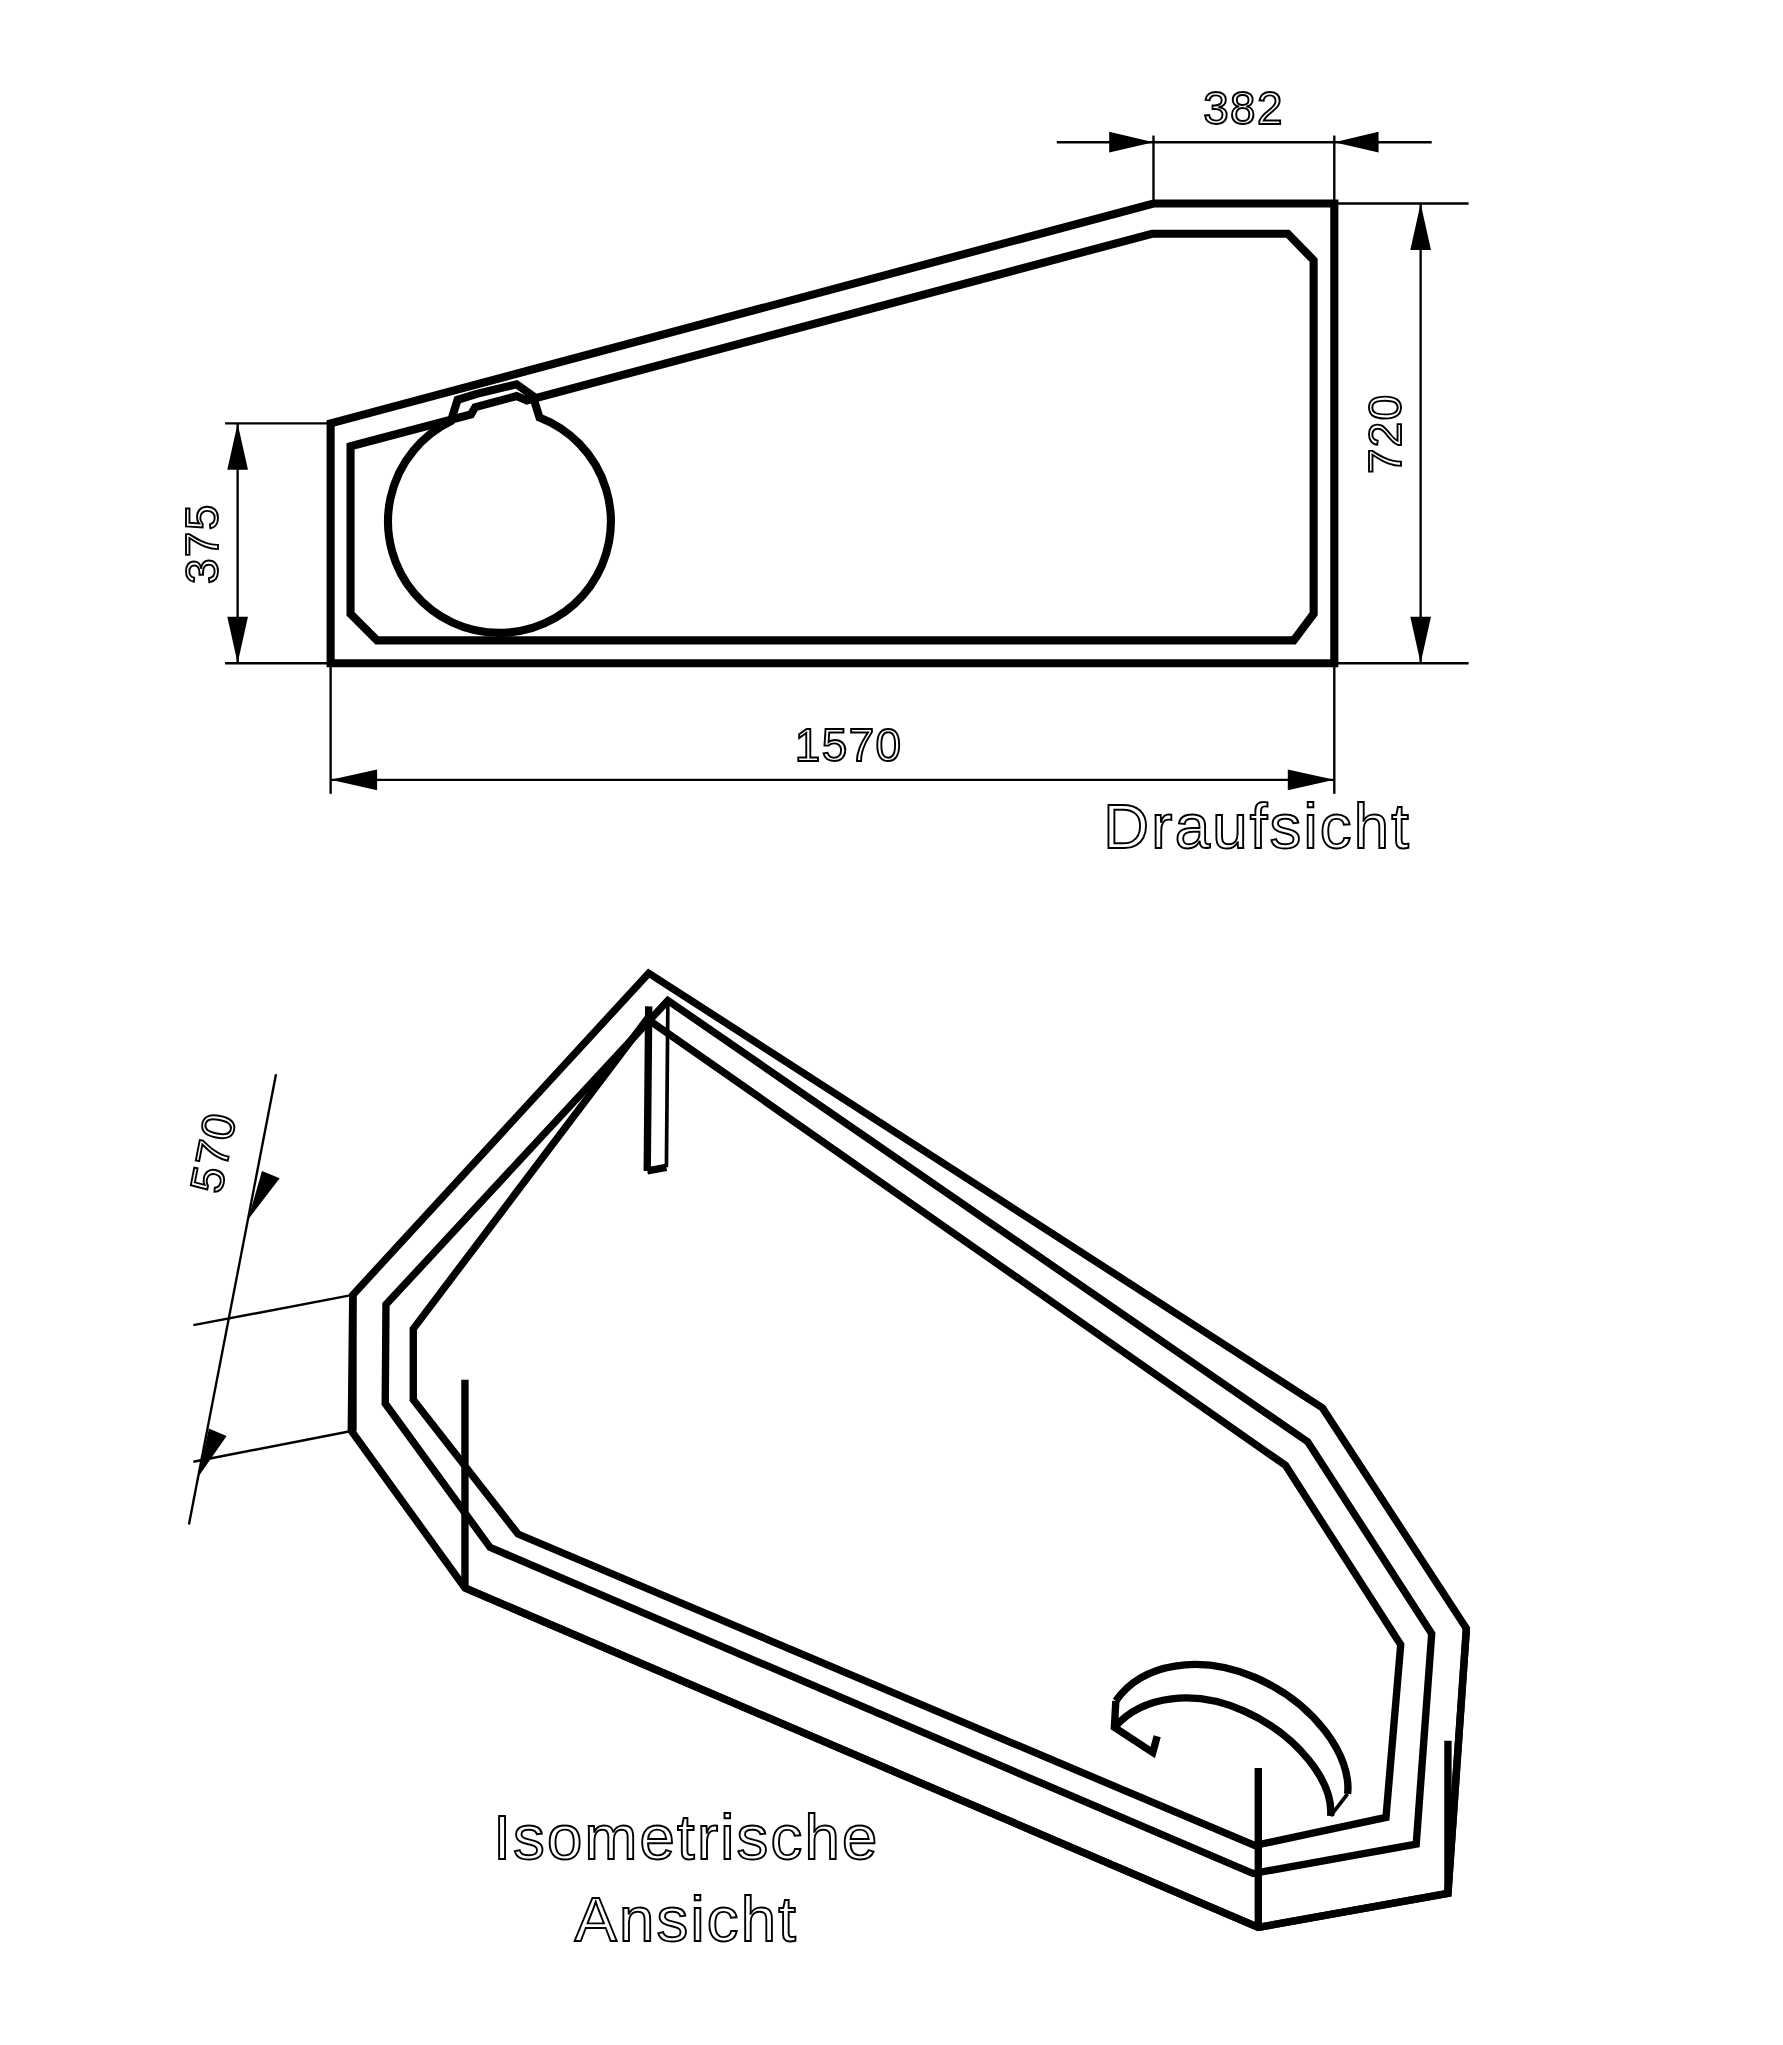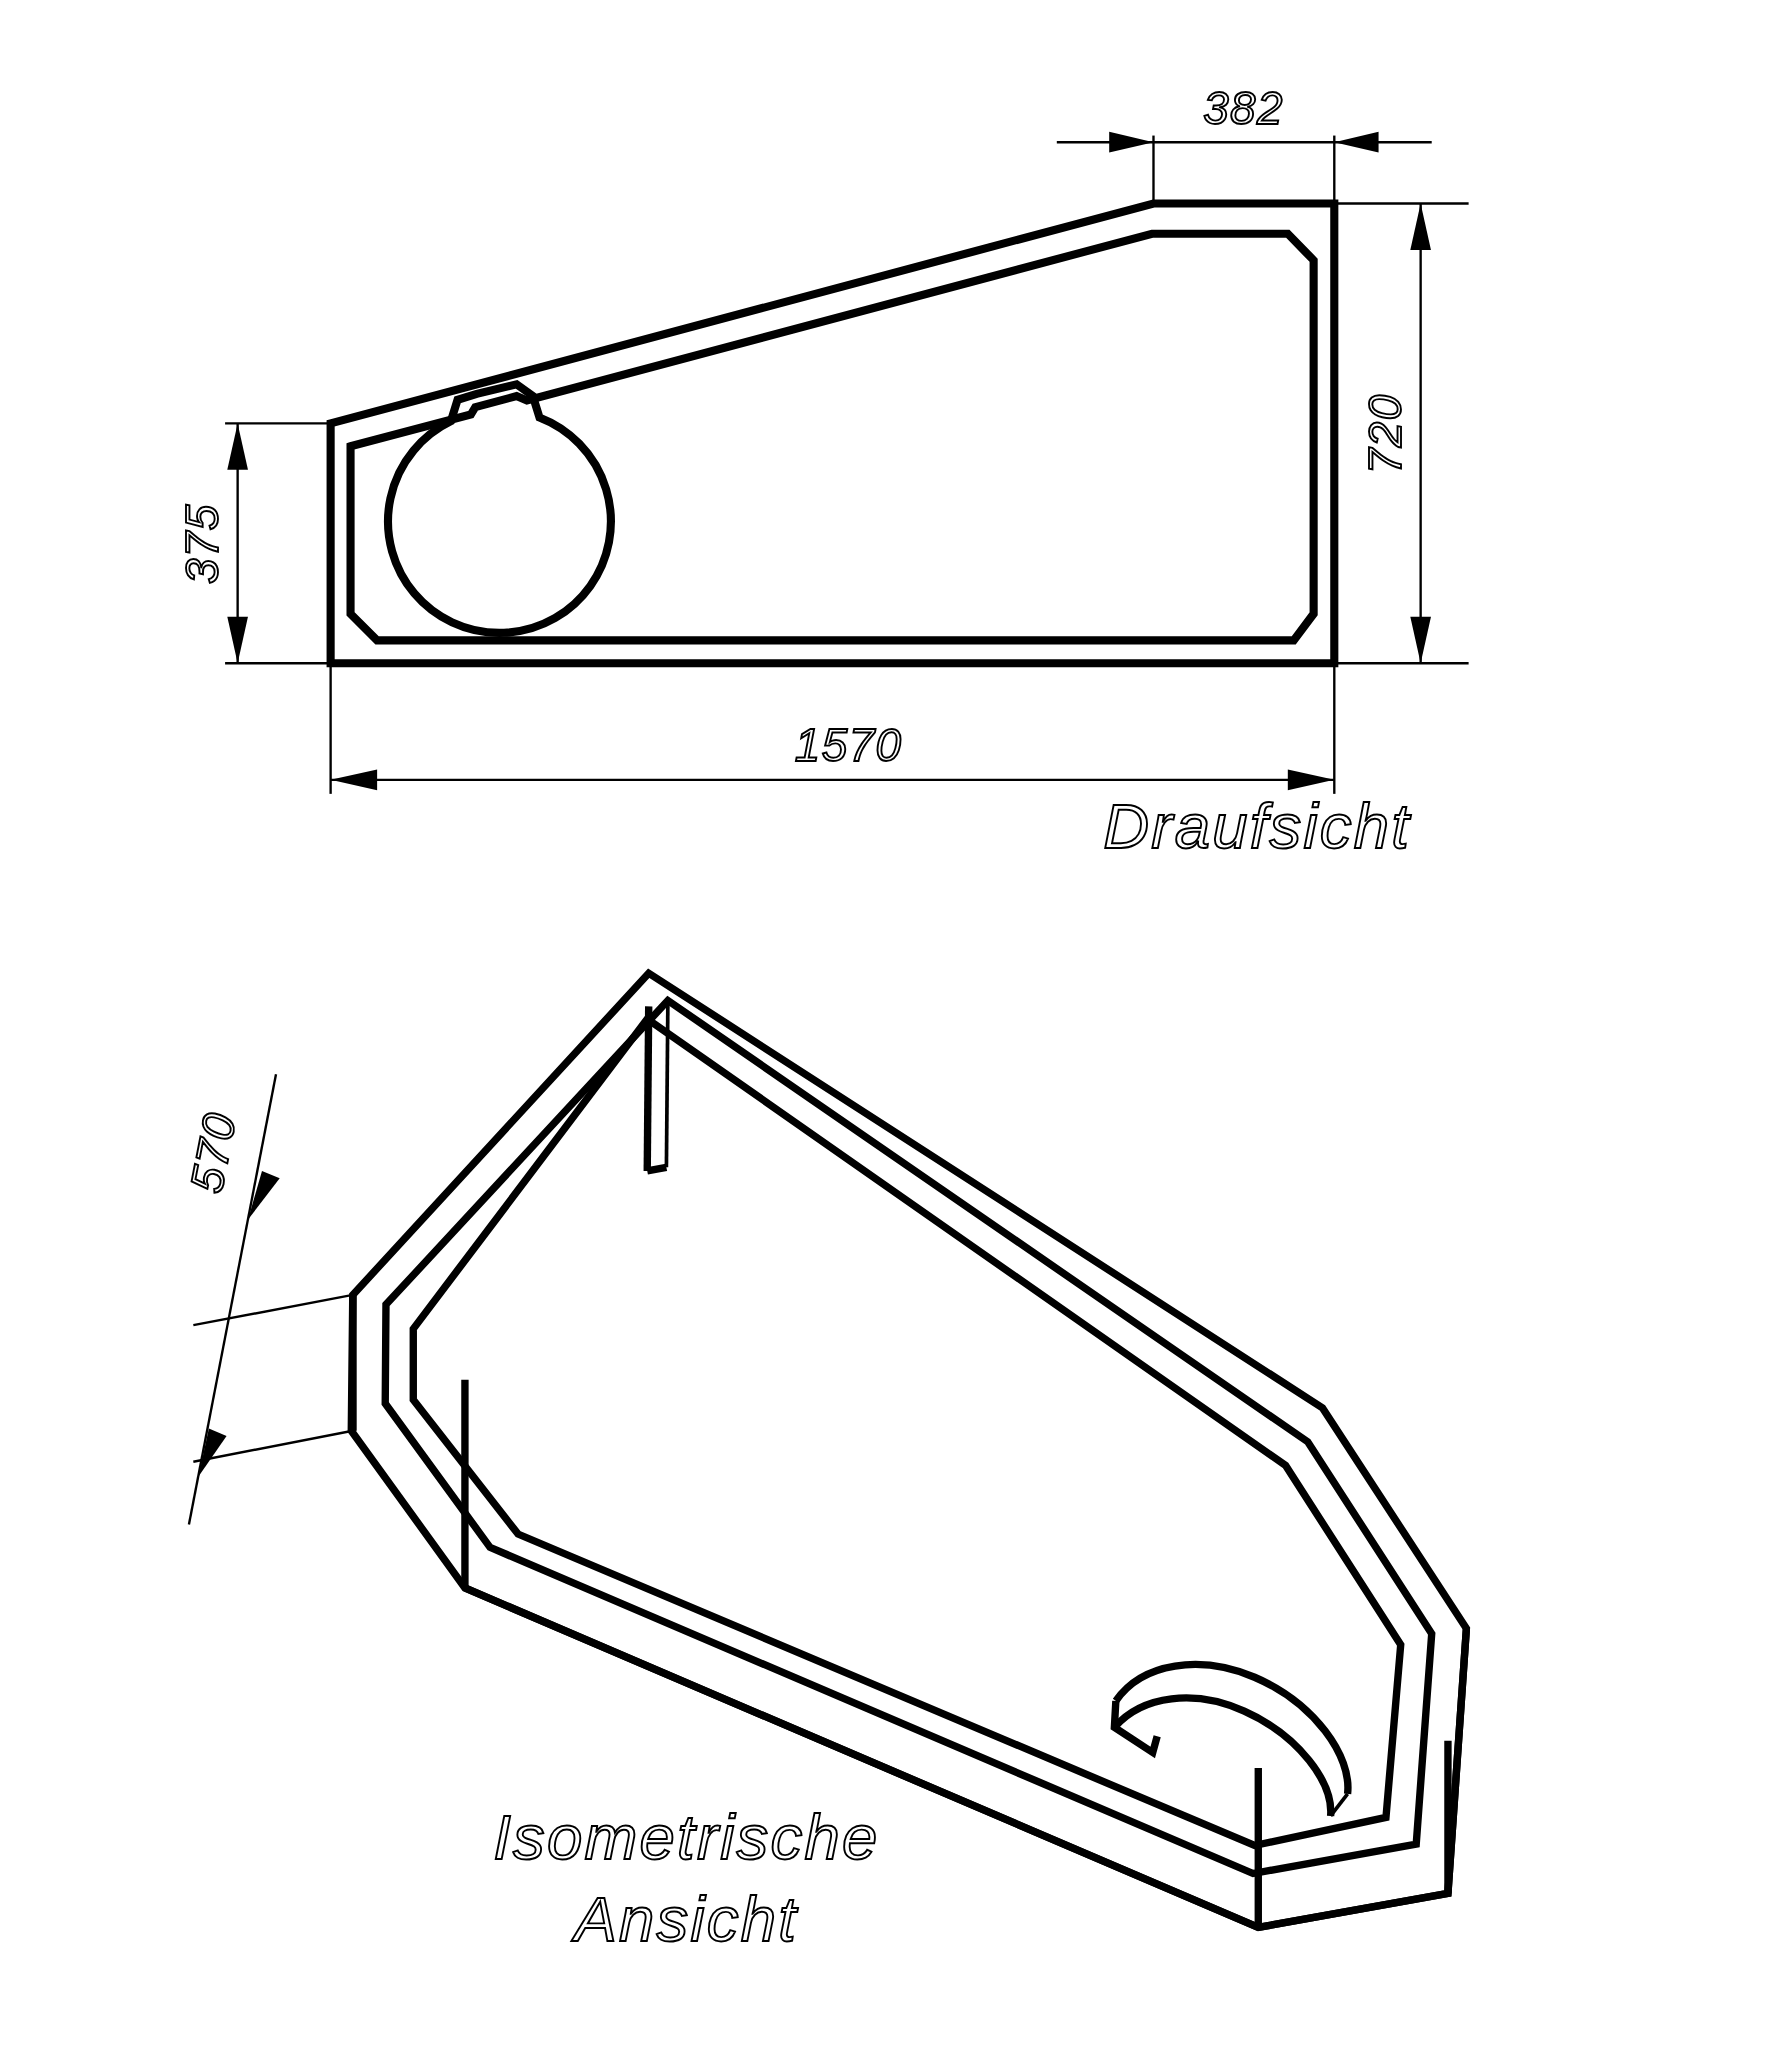--- a/index.html
+++ b/index.html
@@ -11,21 +11,20 @@
     width: 1783px;
     height: 2046px;
     font-family: "Liberation Sans", sans-serif;
     overflow: hidden;
   }
   #drawing-root {
     position: relative;
     width: 1783px;
     height: 2046px;
     background: #ffffff;
-    font-style: italic;
   }
   svg#cad-canvas {
     display: block;
     width: 1783px;
     height: 2046px;
   }
   .part-outline {
     fill: none;
     stroke: #000000;
     stroke-width: 11;

